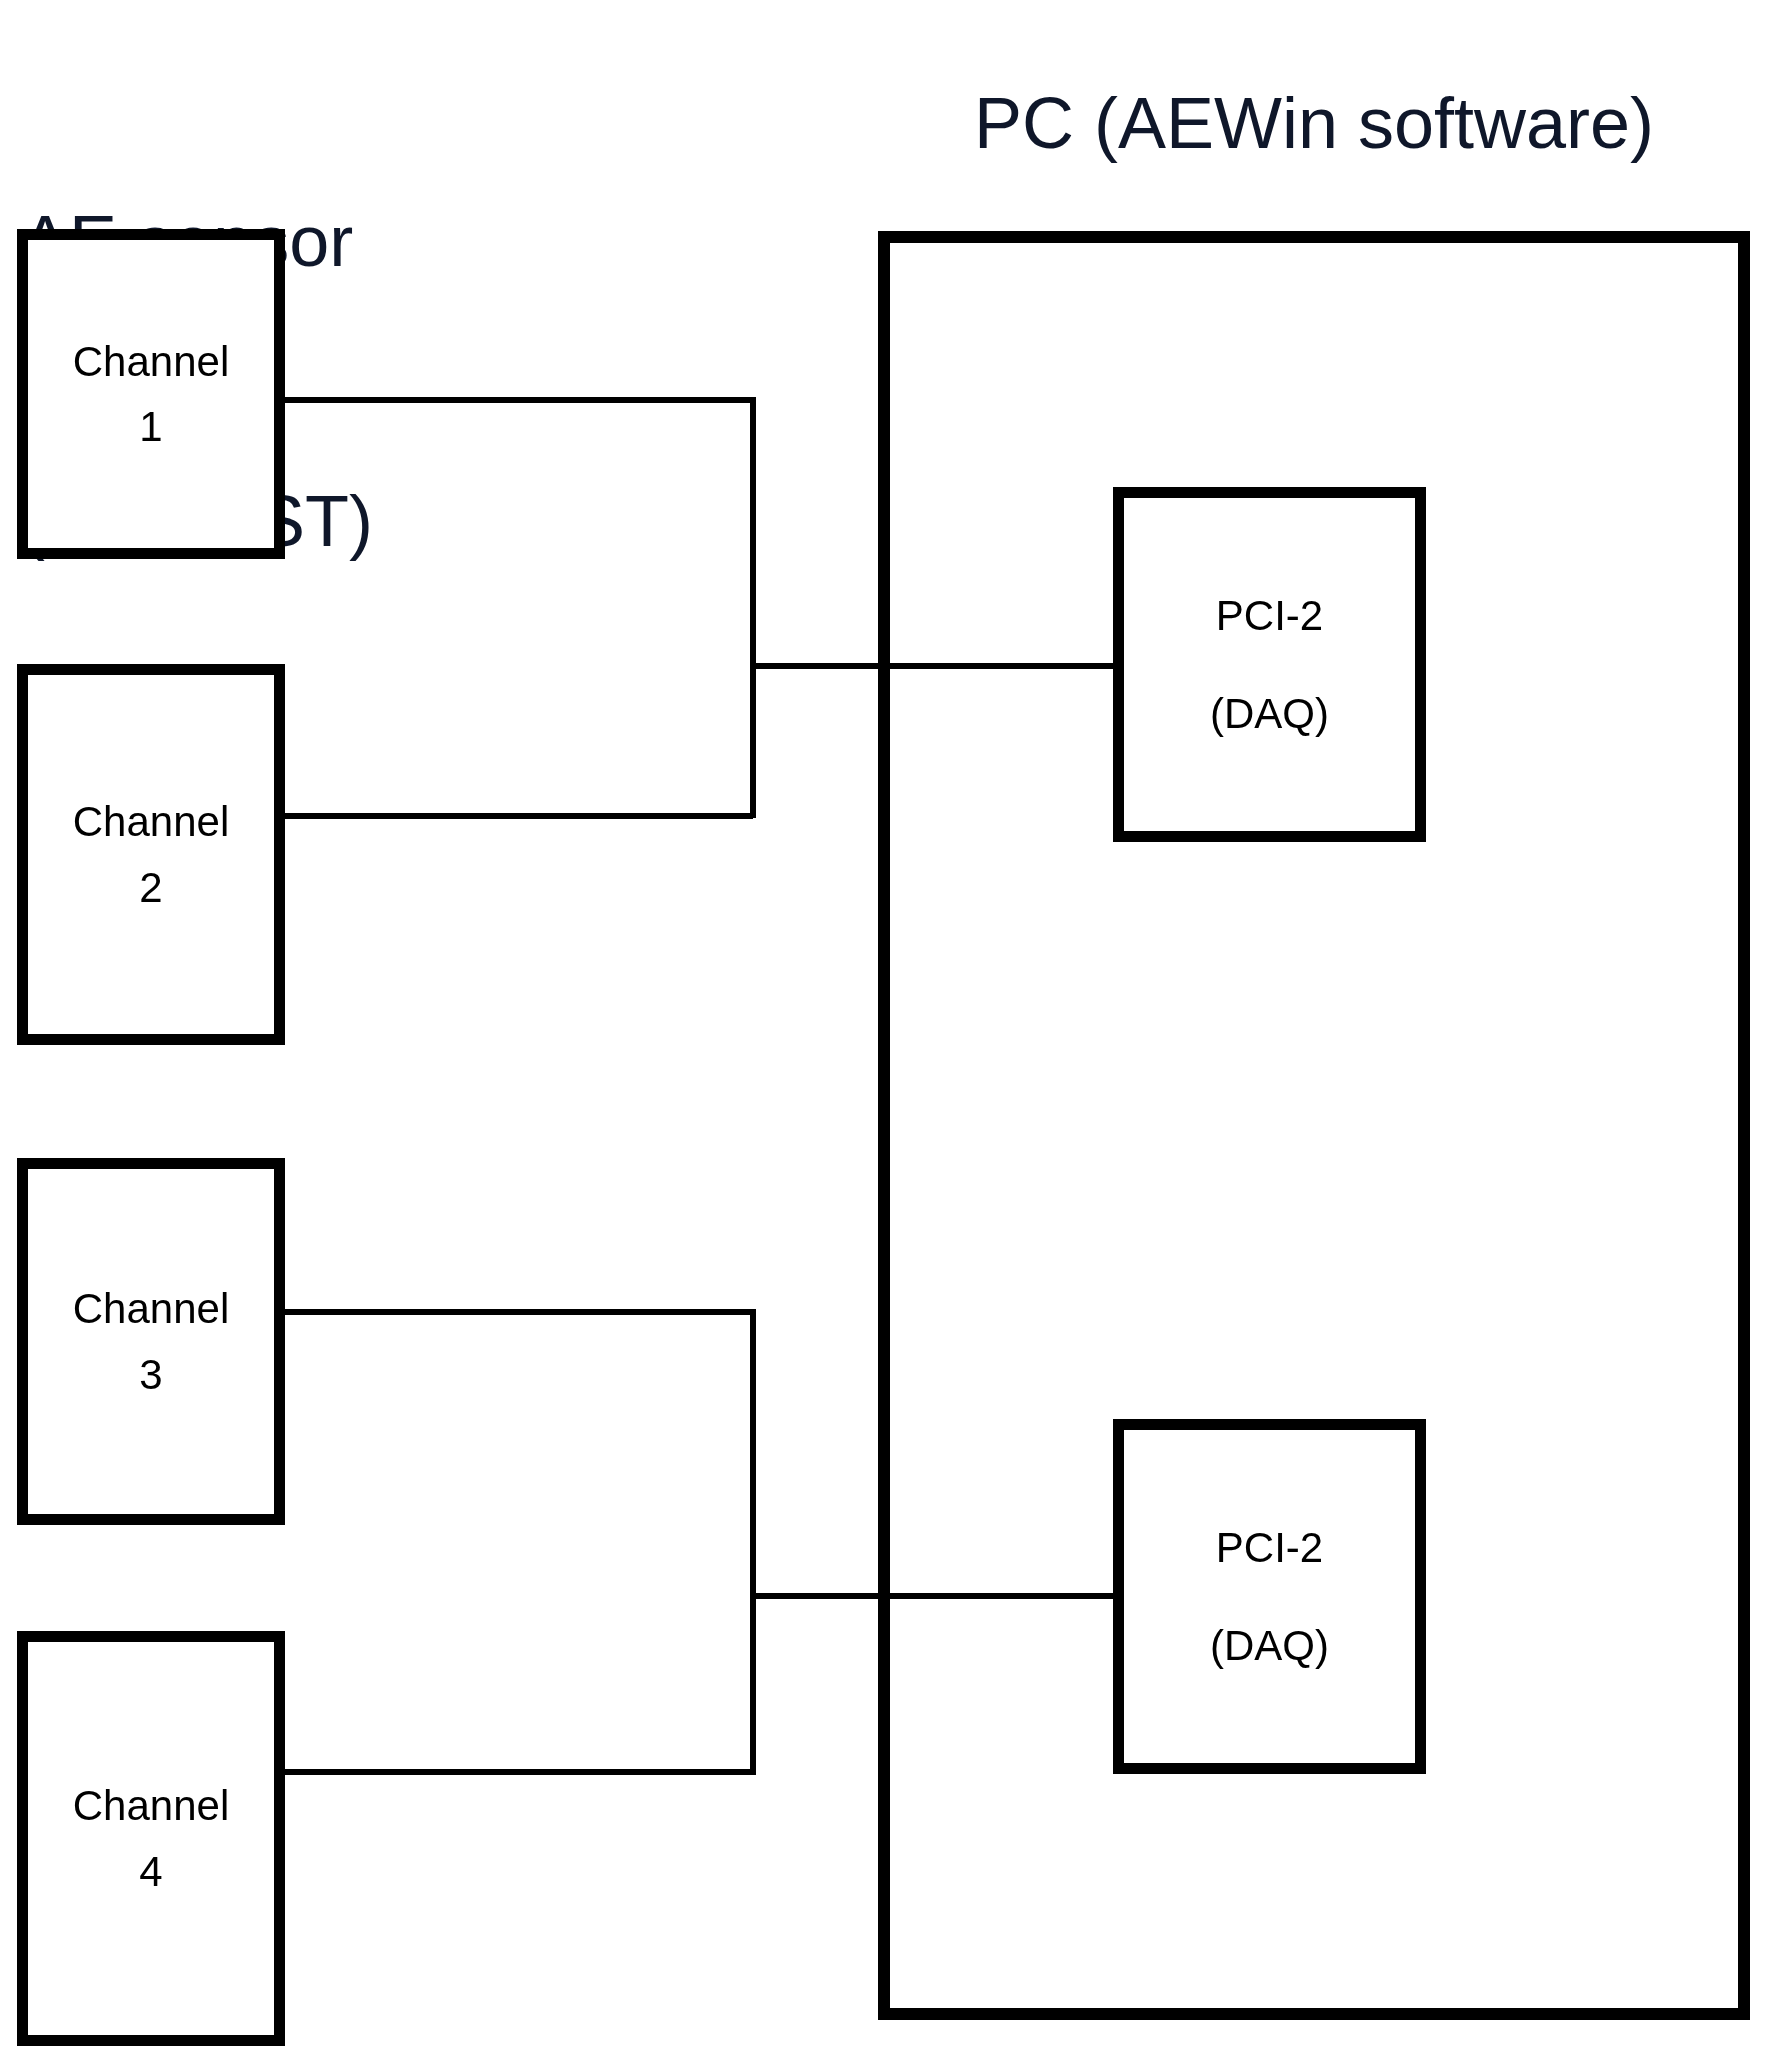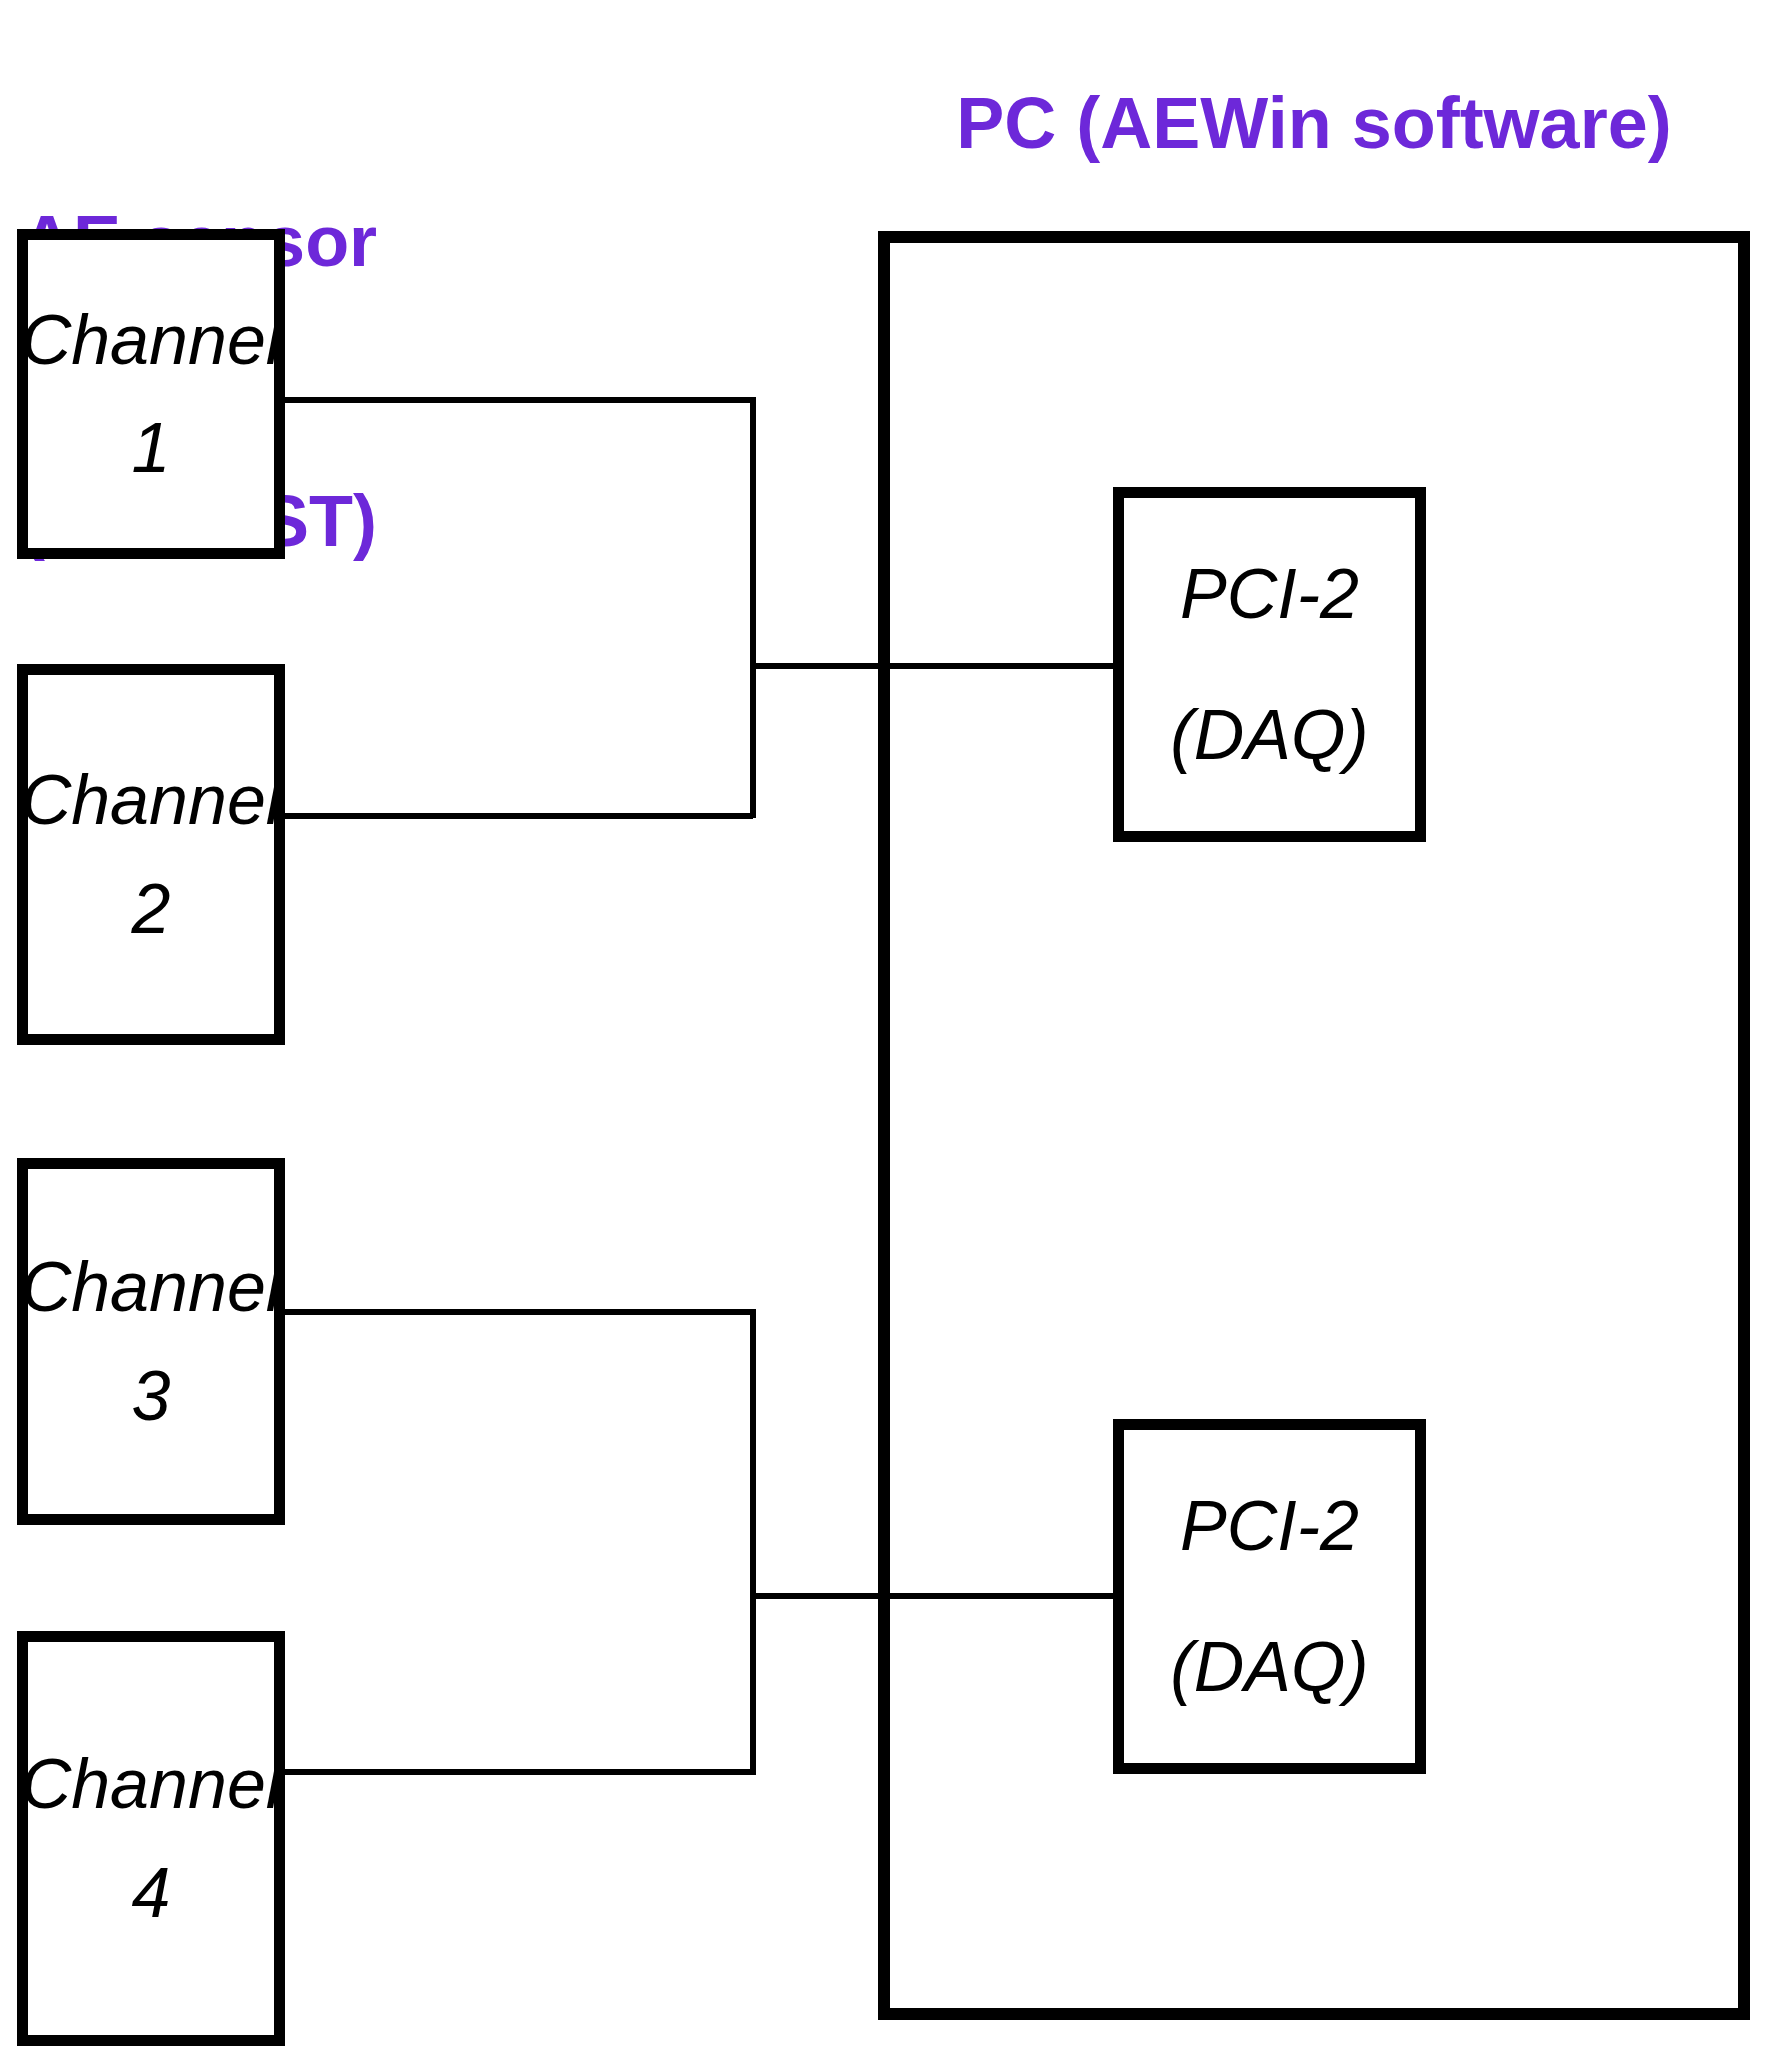--- a/index.html
+++ b/index.html
@@ -13,41 +13,40 @@
     height: 2059px;
     background: #ffffff;
     font-family: "Liberation Sans", sans-serif;
     color: #000000;
     overflow: hidden;
   }
   .title {
     position: absolute;
     font-size: 72px;
     line-height: 1.3;
-    font-weight: 700;
-    color: #6d28d9;
+    font-weight: 400;
+    color: #0f172a;
     white-space: pre;
   }
   .box {
     position: absolute;
     box-sizing: border-box;
     background: #ffffff;
     border: 11.3px solid #000000;
     display: flex;
     flex-direction: column;
     align-items: center;
     justify-content: center;
     text-align: center;
   }
   .box .lbl {
     display: block;
-    font-size: 70px;
+    font-size: 42px;
     line-height: 1.55;
     color: #000000;
-    font-style: italic;
   }
   .pc-box {
     position: absolute;
     box-sizing: border-box;
     border: 12.2px solid #000000;
     background: #ffffff;
   }
   .daq {
     border-width: 11.3px;
     background: #ffffff;

